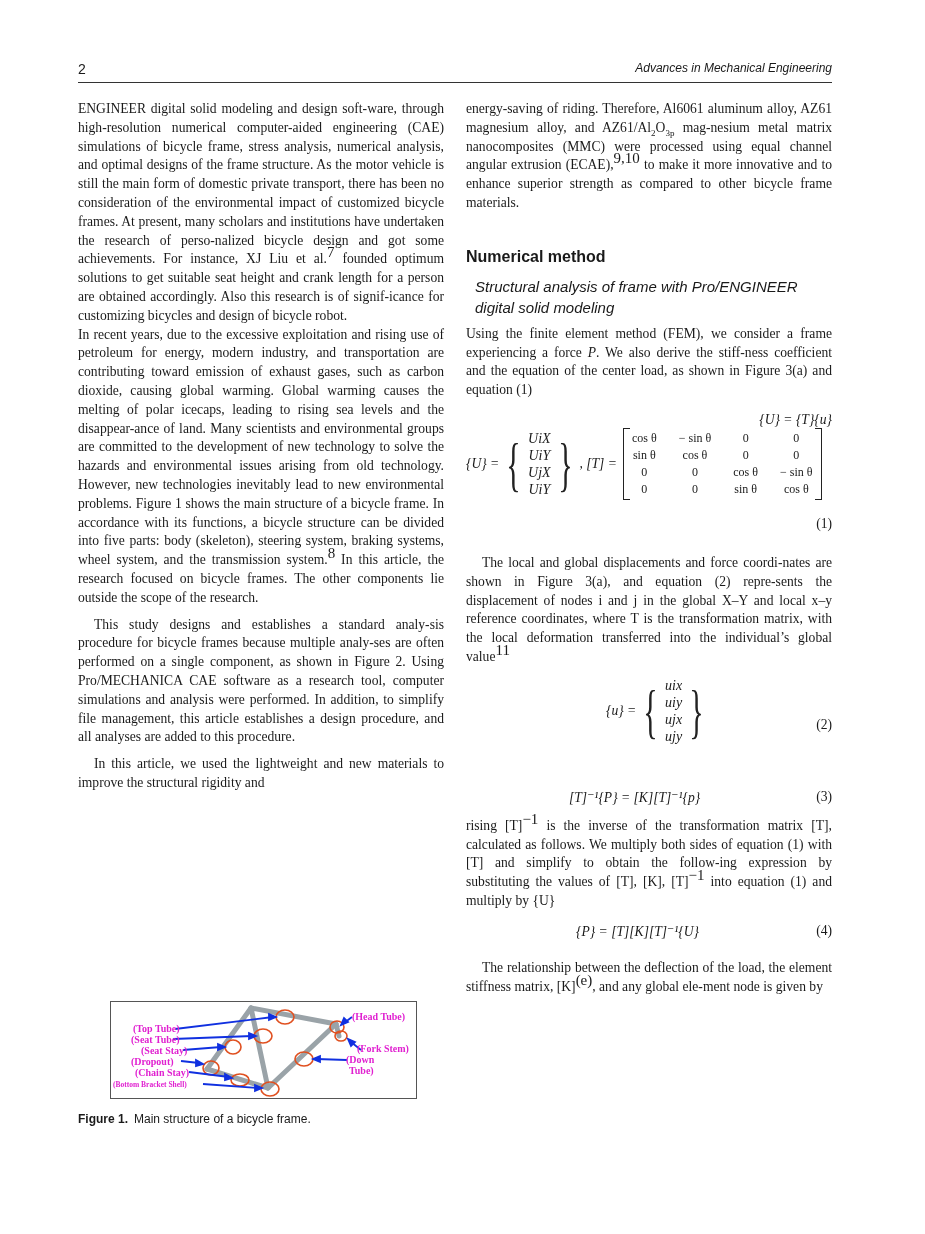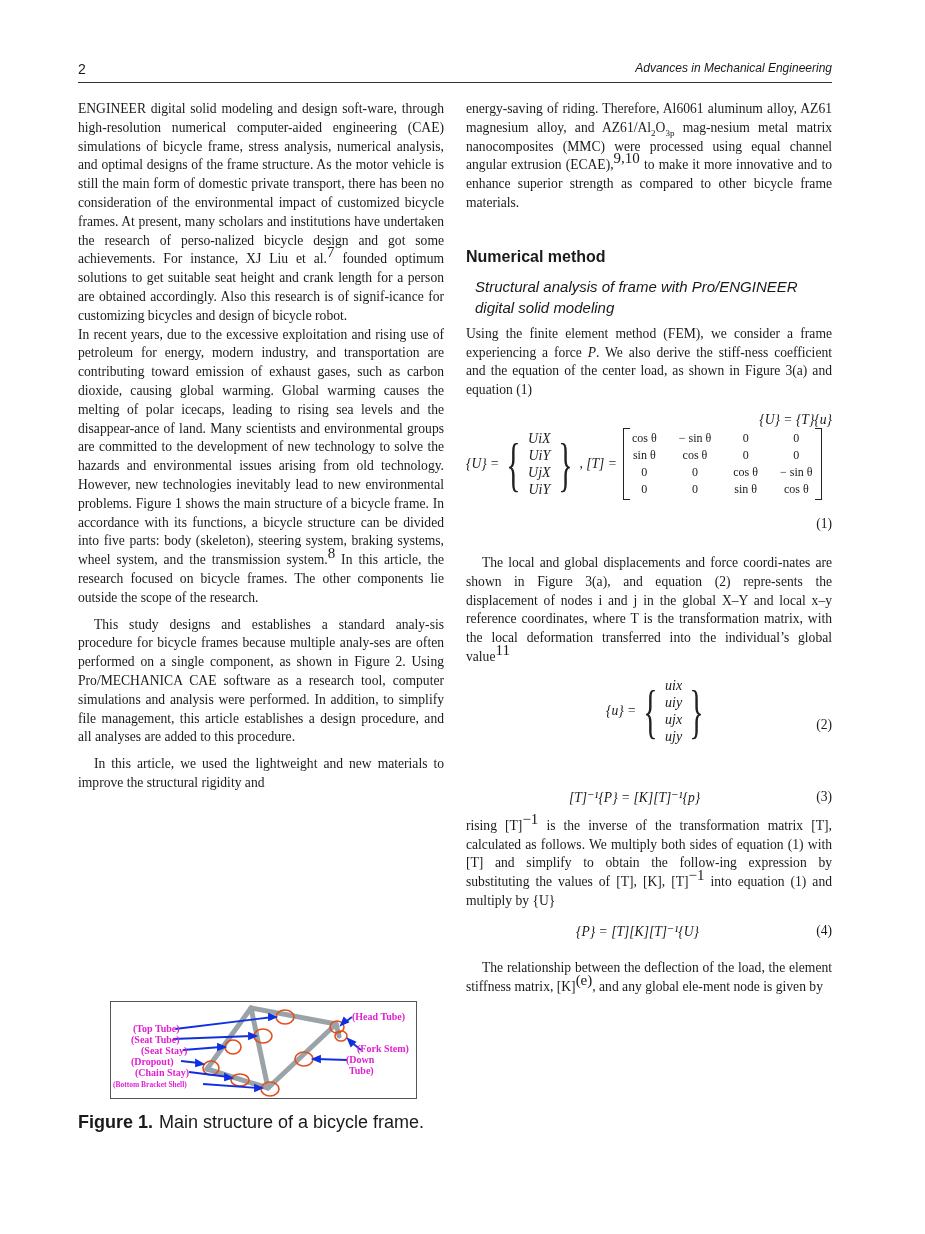--- a/index.html
+++ b/index.html
@@ -21,21 +21,21 @@
   .eq{position:relative;font-size:13.6px;}
   .eqno{position:absolute;right:0;}
   .brace{display:inline-block;vertical-align:middle;font-size:60px;line-height:60px;transform:scaleX(0.5);font-weight:100;color:#222;}
   .vec{display:inline-block;vertical-align:middle;text-align:center;font-style:italic;font-size:14px;line-height:17px;}
   .mat{display:inline-grid;grid-template-columns:repeat(4,auto);column-gap:22px;row-gap:0;vertical-align:middle;
        border-left:1.2px solid #222;border-right:1.2px solid #222;padding:2px 8px;position:relative;font-size:12px;line-height:17px;text-align:center;}
   .mat:before,.mat:after{content:"";position:absolute;top:0;bottom:0;width:6px;border-top:1.2px solid #222;border-bottom:1.2px solid #222;}
   .mat:before{left:0;border-left:none;}
   .mat:after{right:0;}
   .figure-box{position:absolute;left:110px;top:1001px;width:305px;height:96px;border:1px solid #555;background:#fff;overflow:hidden;}
-  .fig-caption{position:absolute;left:78px;top:1112px;font-family:"Liberation Sans",sans-serif;font-size:18px;}
+  .fig-caption{position:absolute;left:78px;top:1112px;font-family:"Liberation Sans",sans-serif;font-size:12px;}
   .fig-caption b{font-weight:bold;margin-right:6px;}
 </style>
 </head>
 <body>
 
 <div class="header">
   <span class="pno">2</span>
   <span class="journal">Advances in Mechanical Engineering</span>
 </div>
 

